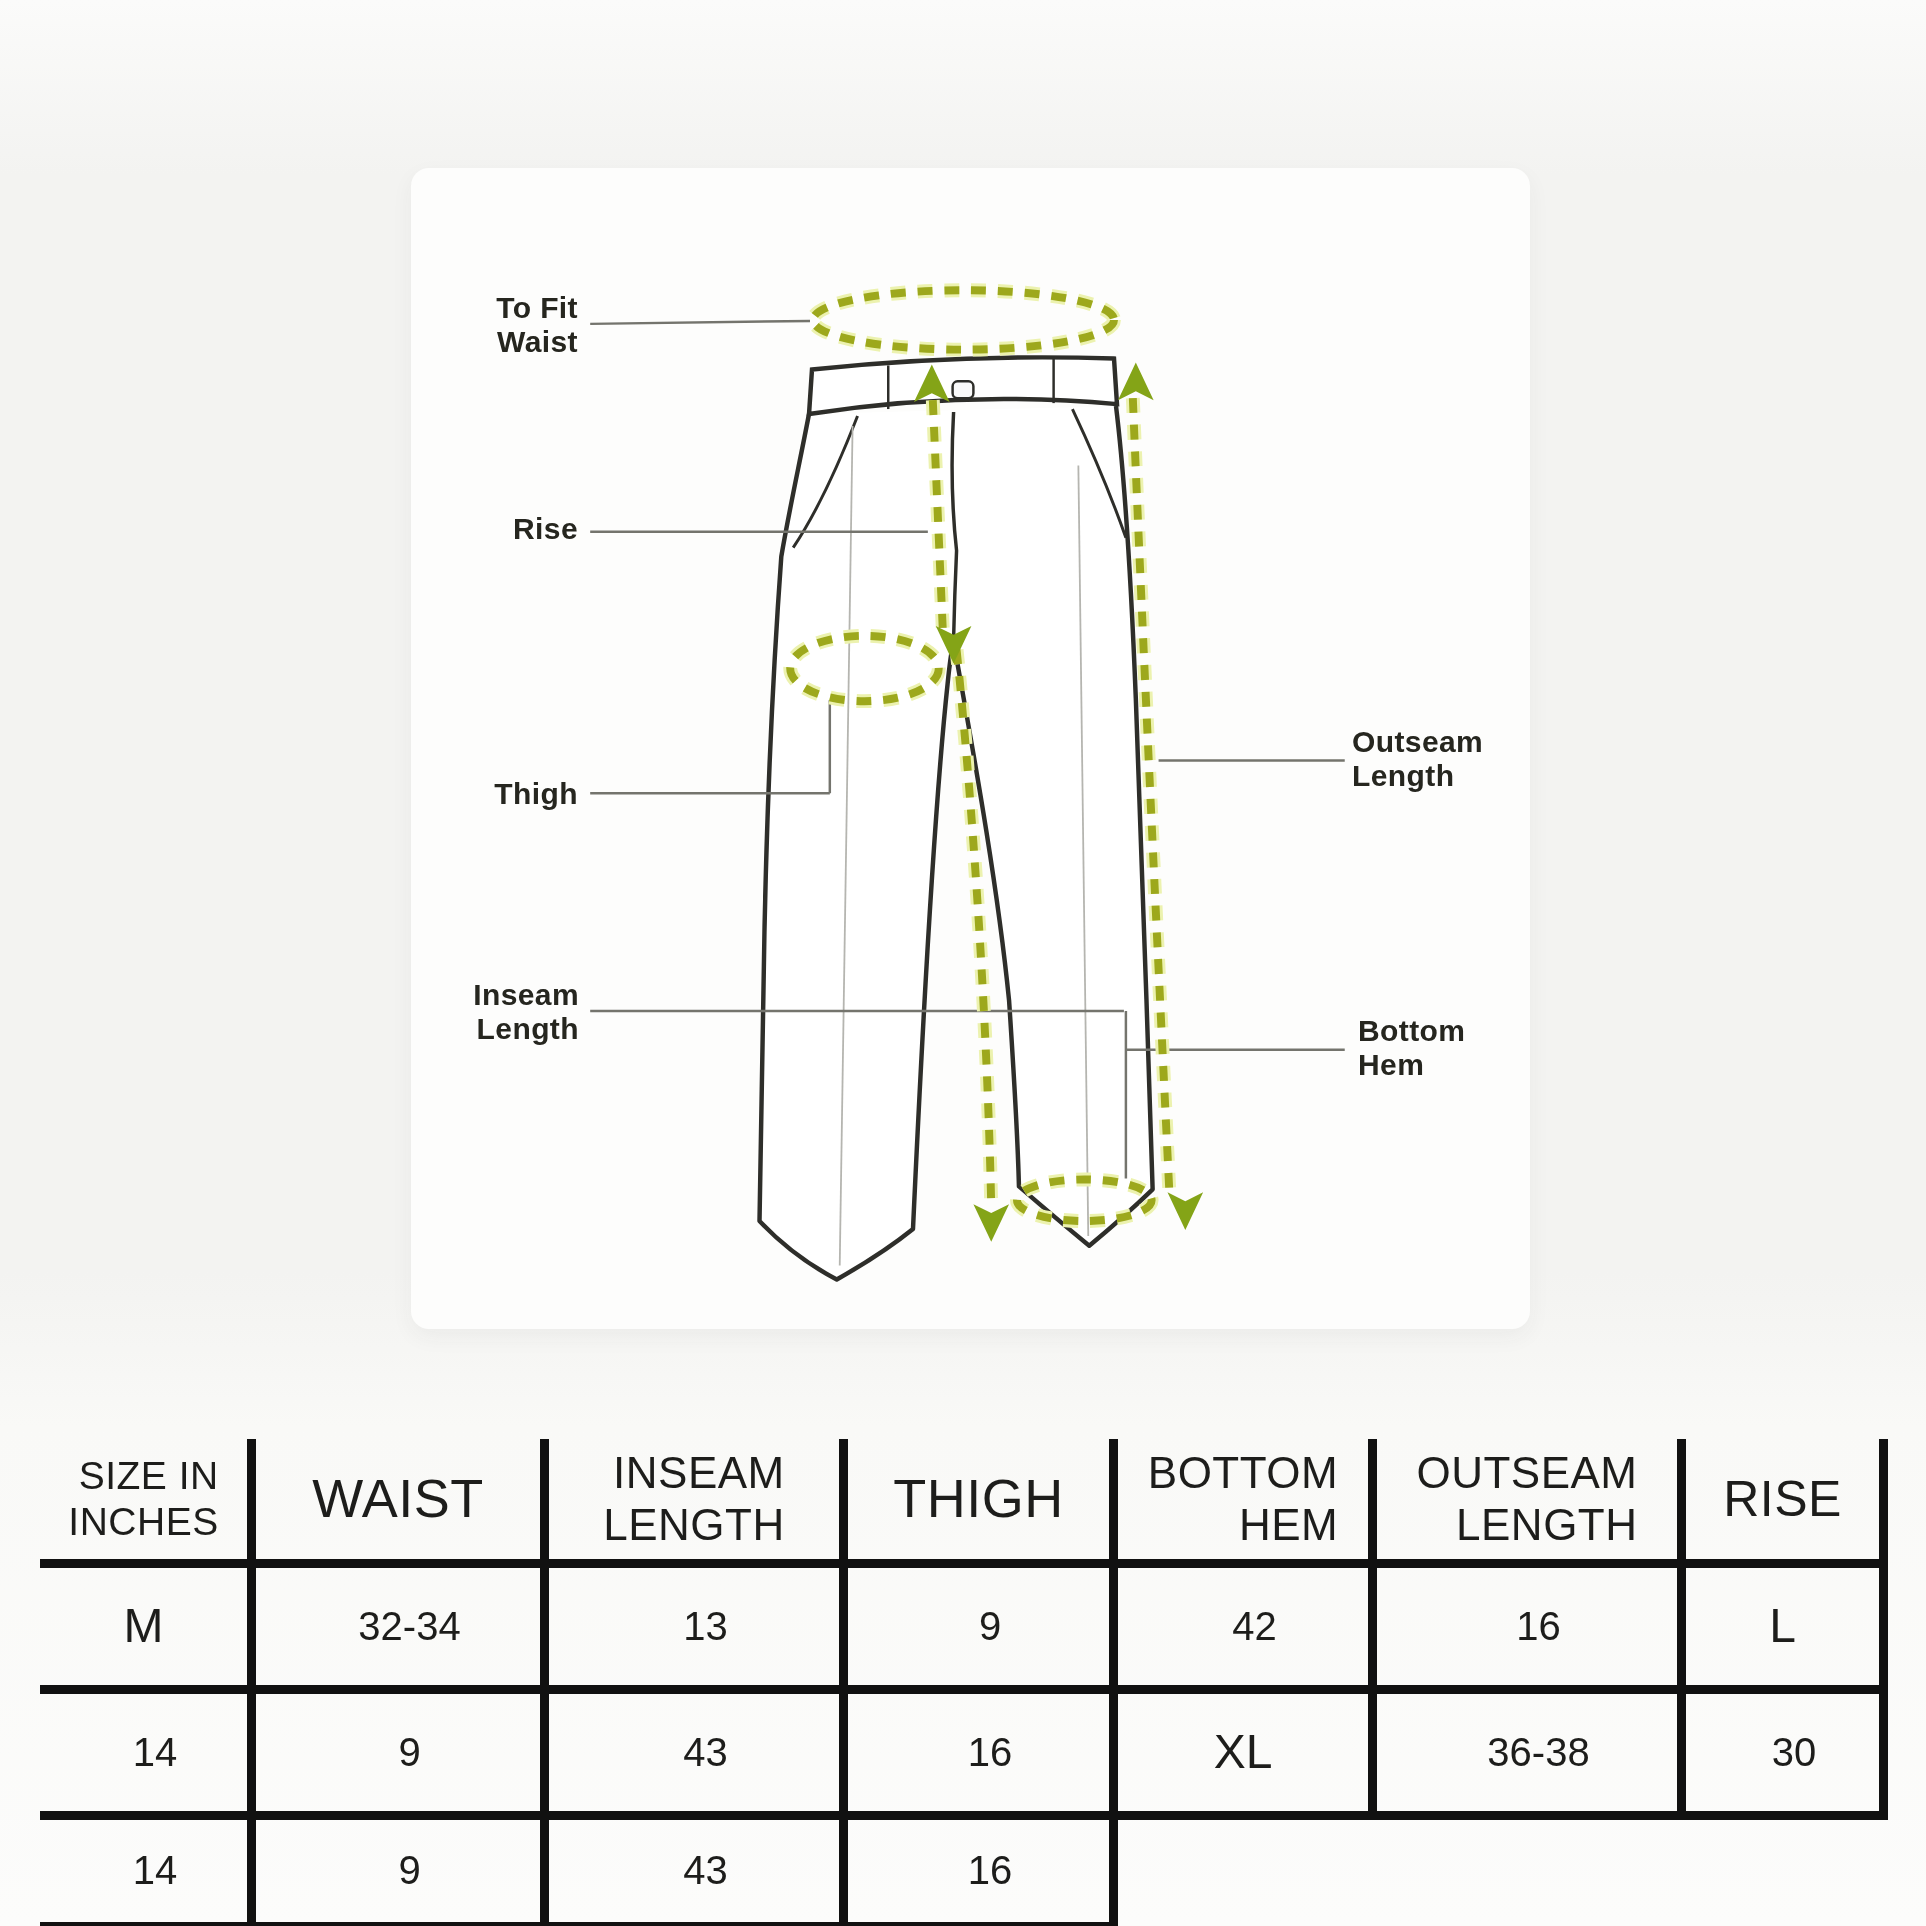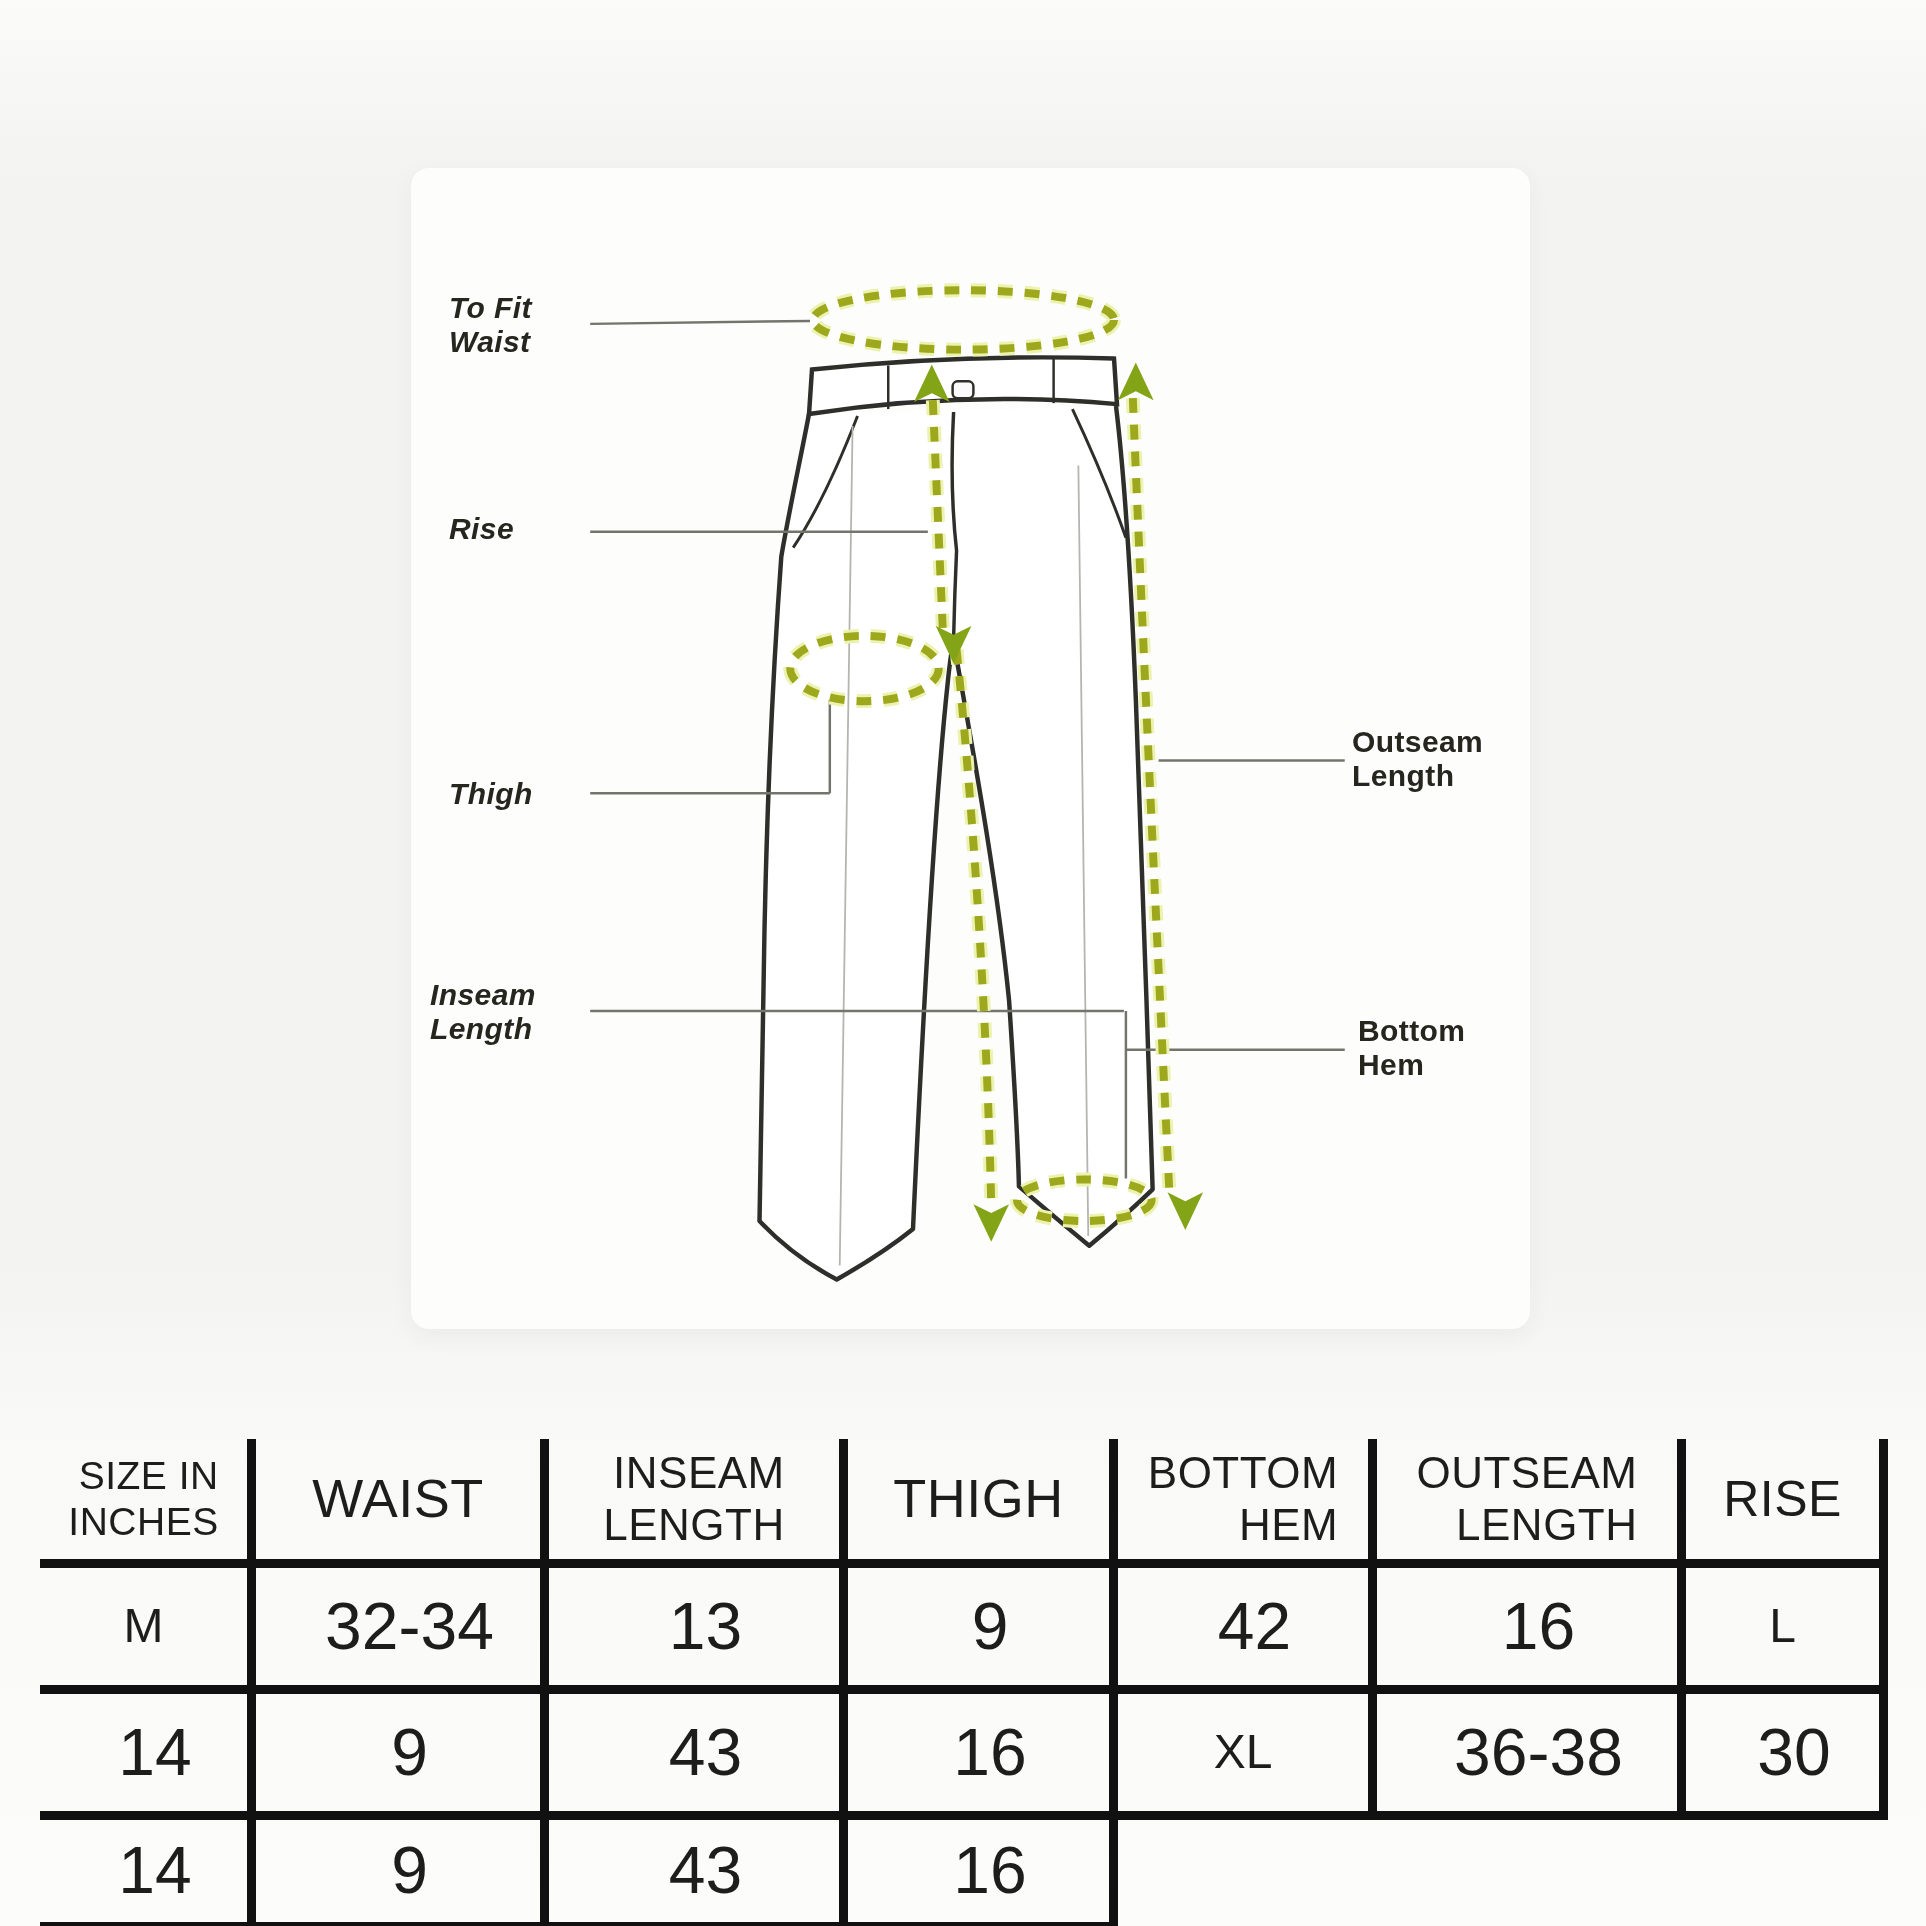--- a/index.html
+++ b/index.html
@@ -13,21 +13,21 @@
     position:absolute;left:411px;top:168px;width:1119px;height:1161px;
     background:#fdfdfc;border-radius:18px;
     box-shadow:0 8px 22px rgba(60,60,50,0.05);
   }
   .diagram-svg{position:absolute;left:0;top:0;width:1927px;height:1436px;}
   .dlabel{
     position:absolute;font-size:30px;line-height:34px;font-weight:600;
     color:#26261f;letter-spacing:0.4px;white-space:pre-line;
     text-shadow:0 0 9px rgba(255,255,255,.95), 0 0 4px rgba(255,255,255,.9);
   }
-  .dlabel.right{font-style:italic;}
+  .dlabel.right{text-align:right;}
   .dlabel.left{text-align:left;}
   .lbl-to-fit-waist{left:449px;top:291px;width:129px;}
   .lbl-rise{left:449px;top:512px;width:129px;}
   .lbl-thigh{left:449px;top:777px;width:129px;}
   .lbl-inseam{left:430px;top:978px;width:149px;}
   .lbl-outseam{left:1352px;top:725px;width:188px;}
   .lbl-bottomhem{left:1358px;top:1014px;width:178px;}
 
   .size-table{
     position:absolute;left:40px;top:1439px;
@@ -41,21 +41,21 @@
     border-right:9px solid #111;
     border-bottom:9px solid #111;
     display:flex;align-items:center;justify-content:center;
     text-align:right;font-weight:400;white-space:pre-line;
     line-height:1.18;
   }
   .cell.hdr{font-size:44px;letter-spacing:0.5px;}
   .cell.hdr-small{font-size:39px;}
   .cell.hdr-big{font-size:54px;}
   .cell.hdr-rise{font-size:50px;}
-  .cell.val{font-size:66px;padding-left:23px;}
+  .cell.val{font-size:40px;padding-left:23px;}
   .cell.sizecol{font-size:48px;}
 </style>
 </head>
 <body>
 
 <div class="page">
 
   <div class="diagram-panel"></div>
 
   <svg class="diagram-svg" viewBox="0 0 1946 1450">

